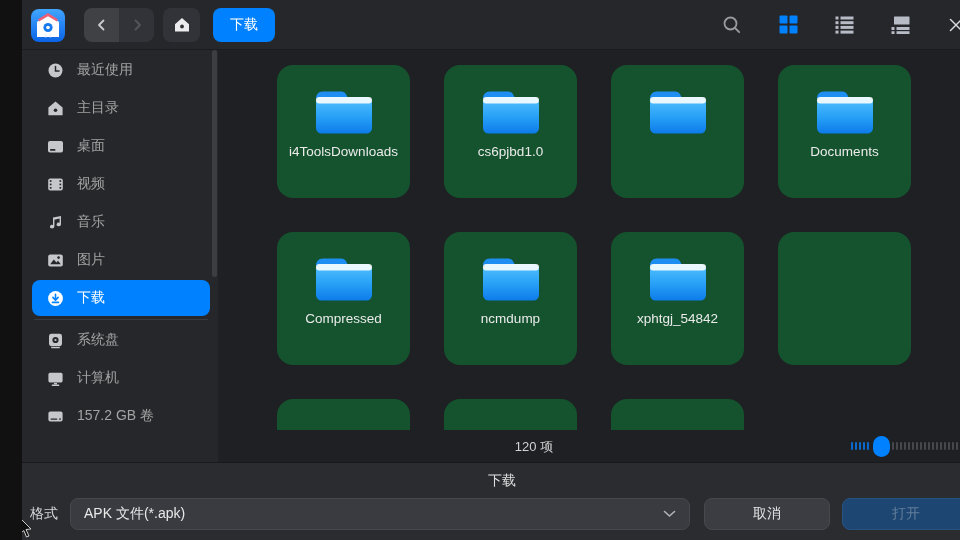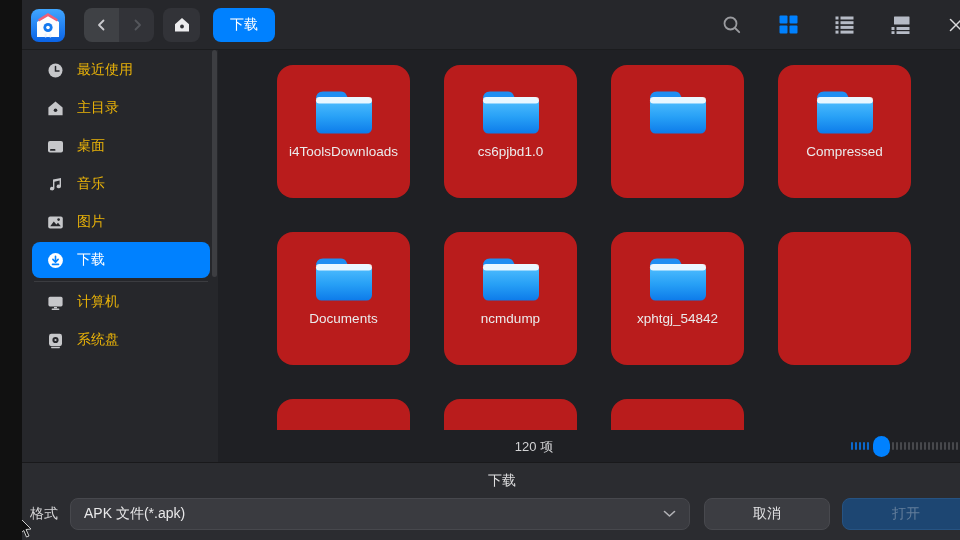--- a/index.html
+++ b/index.html
@@ -19,32 +19,32 @@
   .crumb-btn { height:34px; margin-left:13px; padding:0 17px; border:none; border-radius:8px;
                background:#0081ff; color:#fff; font-size:14px; cursor:pointer; flex:none; }
   .tb-spacer { flex:1; }
   .tb-icon-btn { width:28px; height:28px; margin:0 14px; border:none; background:transparent;
                  display:flex; align-items:center; justify-content:center; cursor:pointer; flex:none; }
   .tb-icon-btn.last { margin-right:12px; }
 
   
   .sidebar { position:absolute; top:50px; left:0; width:196px; height:412px; background:#26272b; overflow:hidden; }
   .sb-item { position:relative; height:36px; margin:2px 8px 0 10px; border-radius:8px;
-             display:flex; align-items:center; cursor:pointer; color:#eab308; }
+             display:flex; align-items:center; cursor:pointer; color:#a3a3a3; }
   .sb-item.selected { background:#0081ff; color:#fff; }
   .sb-icon { width:17px; height:17px; margin-left:15px; flex:none; color:#c6c7ca; display:flex; }
   .sb-item.selected .sb-icon { color:#fff; }
   .sb-label { margin-left:13px; font-size:14px; white-space:nowrap; }
   .sb-divider { height:1px; margin:3px 10px 2px 12px; background:#3b3c40; }
   .sb-scroll { position:absolute; top:0; right:1px; width:5px; height:227px; background:#3d3e42; border-radius:3px; }
 
   
   .main { position:absolute; top:50px; left:196px; right:0; height:380px; background:#1f2024; overflow:hidden; }
   .grid { padding:15px 0 0 59px; display:grid; grid-template-columns:repeat(4,133px); gap:34px; }
-  .tile { width:133px; height:133px; background:#b91c1c; border-radius:16px;
+  .tile { width:133px; height:133px; background:#14532d; border-radius:16px;
           display:flex; flex-direction:column; align-items:center; padding-top:19px; cursor:pointer; }
   .tile-label { margin-top:5px; max-width:122px; font-size:13.5px; line-height:1.4; color:#ebebec;
                 text-align:center; overflow-wrap:anywhere; }
   .main-scroll { position:absolute; top:6px; right:5px; width:6px; height:30px; background:#55575c; border-radius:3px; }
 
   
   .statusbar { position:absolute; top:430px; left:196px; right:0; height:32px; background:#1f2024; }
   .status-count { position:absolute; left:316px; top:8px; transform:translateX(-50%);
                   font-size:13px; color:#d2d2d4; white-space:nowrap; }
   .slider { position:absolute; right:14px; top:0; height:32px; display:flex; align-items:center; }
@@ -187,20 +187,36 @@
             <svg width="17" height="17" viewBox="0 0 17 17">
               <rect x="1" y="3" width="15" height="11.5" rx="2" fill="currentColor"></rect>
               <rect x="3" y="11" width="5.5" height="1.8" rx="0.9" fill="#26272b"></rect>
             </svg>
           </span>
           <span class="sb-label">桌面</span>
         </div>
         <div class="sb-item">
           <span class="sb-icon">
             <svg width="17" height="17" viewBox="0 0 17 17">
+              <rect x="1.2" y="2.5" width="14.6" height="12" rx="2" fill="currentColor"></rect>
+              <g fill="#26272b">
+                <rect x="2.8" y="4.2" width="1.7" height="1.7"></rect>
+                <rect x="2.8" y="7.6" width="1.7" height="1.7"></rect>
+                <rect x="2.8" y="11" width="1.7" height="1.7"></rect>
+                <rect x="12.5" y="4.2" width="1.7" height="1.7"></rect>
+                <rect x="12.5" y="7.6" width="1.7" height="1.7"></rect>
+                <rect x="12.5" y="11" width="1.7" height="1.7"></rect>
+              </g>
+            </svg>
+          </span>
+          <span class="sb-label">视频</span>
+        </div>
+        <div class="sb-item">
+          <span class="sb-icon">
+            <svg width="17" height="17" viewBox="0 0 17 17">
               <path d="M6 3.6 L14 2 V10.4 a2.2 1.8 0 1 1 -1.4 -1.7 V4.5 L7.4 5.8 V12.6 a2.2 1.8 0 1 1 -1.4 -1.7 Z" fill="currentColor"></path>
             </svg>
           </span>
           <span class="sb-label">音乐</span>
         </div>
         <div class="sb-item">
           <span class="sb-icon">
             <svg width="17" height="17" viewBox="0 0 17 17">
               <rect x="1.2" y="2.5" width="14.6" height="12" rx="2" fill="currentColor"></rect>
               <path d="M3.2 12.3 L6.8 7.6 L9.4 10.4 L11 8.7 L13.8 12.3 Z" fill="#26272b"></path>
@@ -213,41 +229,51 @@
           <span class="sb-icon">
             <svg width="17" height="17" viewBox="0 0 17 17">
               <circle cx="8.5" cy="8.5" r="7.4" fill="#fff"></circle>
               <path d="M8.5 4.2 V9.6 M5.9 7.4 L8.5 10.2 L11.1 7.4" fill="none" stroke="#0081ff" stroke-width="1.6" stroke-linecap="round" stroke-linejoin="round"></path>
               <path d="M5.5 12.4 H11.5" stroke="#0081ff" stroke-width="1.6" stroke-linecap="round"></path>
             </svg>
           </span>
           <span class="sb-label">下载</span>
         </div>
         <div class="sb-divider"></div>
-        <div class="sb-item">
-          <span class="sb-icon">
-            <svg width="17" height="17" viewBox="0 0 17 17">
-              <rect x="1.4" y="2.8" width="14.2" height="9.6" rx="1.6" fill="currentColor"></rect>
-              <rect x="7" y="13" width="3" height="1.4" fill="currentColor"></rect>
-              <rect x="4.6" y="14.6" width="7.8" height="1.4" rx="0.7" fill="currentColor"></rect>
-            </svg>
-          </span>
-          <span class="sb-label">计算机</span>
-        </div>
         <div class="sb-item">
           <span class="sb-icon">
             <svg width="17" height="17" viewBox="0 0 17 17">
               <rect x="2" y="1.8" width="13" height="12.4" rx="2.4" fill="currentColor"></rect>
               <circle cx="8.5" cy="8" r="3.1" fill="#26272b"></circle>
               <circle cx="8.5" cy="8" r="1.1" fill="currentColor"></circle>
               <rect x="4" y="14.9" width="9" height="1.3" rx="0.65" fill="currentColor"></rect>
             </svg>
           </span>
           <span class="sb-label">系统盘</span>
         </div>
+        <div class="sb-item">
+          <span class="sb-icon">
+            <svg width="17" height="17" viewBox="0 0 17 17">
+              <rect x="1.4" y="2.8" width="14.2" height="9.6" rx="1.6" fill="currentColor"></rect>
+              <rect x="7" y="13" width="3" height="1.4" fill="currentColor"></rect>
+              <rect x="4.6" y="14.6" width="7.8" height="1.4" rx="0.7" fill="currentColor"></rect>
+            </svg>
+          </span>
+          <span class="sb-label">计算机</span>
+        </div>
+        <div class="sb-item">
+          <span class="sb-icon">
+            <svg width="17" height="17" viewBox="0 0 17 17">
+              <rect x="1.4" y="3.4" width="14.2" height="10.2" rx="2" fill="currentColor"></rect>
+              <rect x="3.4" y="10.4" width="7" height="1.4" rx="0.7" fill="#26272b"></rect>
+              <circle cx="13" cy="11.1" r="0.9" fill="#26272b"></circle>
+            </svg>
+          </span>
+          <span class="sb-label">157.2 GB 卷</span>
+        </div>
       </div>
     <div class="sb-scroll"></div>
   </div>
 
   <div class="main">
     <div class="grid" id="folder-grid">
         <div class="tile">
           <svg width="66" height="54" viewBox="0 0 66 54">
   <defs>
               <linearGradient id="fgrad" x1="0" y1="0" x2="0" y2="1">
@@ -297,36 +323,36 @@
               <linearGradient id="fgrad" x1="0" y1="0" x2="0" y2="1">
     <stop offset="0" stop-color="#56c2ff"></stop>
     <stop offset="0.55" stop-color="#27a0f6"></stop>
     <stop offset="1" stop-color="#0d7bea"></stop>
   </linearGradient>
             </defs>
   <path d="M5 15 Q5 7.5 12 7.5 H30 q3.5 0 5 2.8 L37.5 15 Z" fill="#1f8ef2"></path>
   <rect x="5" y="13" width="56" height="36.5" rx="5.5" fill="url(#fgrad)"></rect>
   <rect x="5" y="13" width="56" height="6.5" rx="3.2" fill="rgba(255,255,255,0.88)"></rect>
 </svg>
+          <div class="tile-label">Documents</div>
+        </div>
+        <div class="tile">
+          <svg width="66" height="54" viewBox="0 0 66 54">
+  <defs>
+              <linearGradient id="fgrad" x1="0" y1="0" x2="0" y2="1">
+    <stop offset="0" stop-color="#56c2ff"></stop>
+    <stop offset="0.55" stop-color="#27a0f6"></stop>
+    <stop offset="1" stop-color="#0d7bea"></stop>
+  </linearGradient>
+            </defs>
+  <path d="M5 15 Q5 7.5 12 7.5 H30 q3.5 0 5 2.8 L37.5 15 Z" fill="#1f8ef2"></path>
+  <rect x="5" y="13" width="56" height="36.5" rx="5.5" fill="url(#fgrad)"></rect>
+  <rect x="5" y="13" width="56" height="6.5" rx="3.2" fill="rgba(255,255,255,0.88)"></rect>
+</svg>
           <div class="tile-label">Compressed</div>
-        </div>
-        <div class="tile">
-          <svg width="66" height="54" viewBox="0 0 66 54">
-  <defs>
-              <linearGradient id="fgrad" x1="0" y1="0" x2="0" y2="1">
-    <stop offset="0" stop-color="#56c2ff"></stop>
-    <stop offset="0.55" stop-color="#27a0f6"></stop>
-    <stop offset="1" stop-color="#0d7bea"></stop>
-  </linearGradient>
-            </defs>
-  <path d="M5 15 Q5 7.5 12 7.5 H30 q3.5 0 5 2.8 L37.5 15 Z" fill="#1f8ef2"></path>
-  <rect x="5" y="13" width="56" height="36.5" rx="5.5" fill="url(#fgrad)"></rect>
-  <rect x="5" y="13" width="56" height="6.5" rx="3.2" fill="rgba(255,255,255,0.88)"></rect>
-</svg>
-          <div class="tile-label">Documents</div>
         </div>
         <div class="tile">
           <svg width="66" height="54" viewBox="0 0 66 54">
   <defs>
               <linearGradient id="fgrad" x1="0" y1="0" x2="0" y2="1">
     <stop offset="0" stop-color="#56c2ff"></stop>
     <stop offset="0.55" stop-color="#27a0f6"></stop>
     <stop offset="1" stop-color="#0d7bea"></stop>
   </linearGradient>
             </defs>

